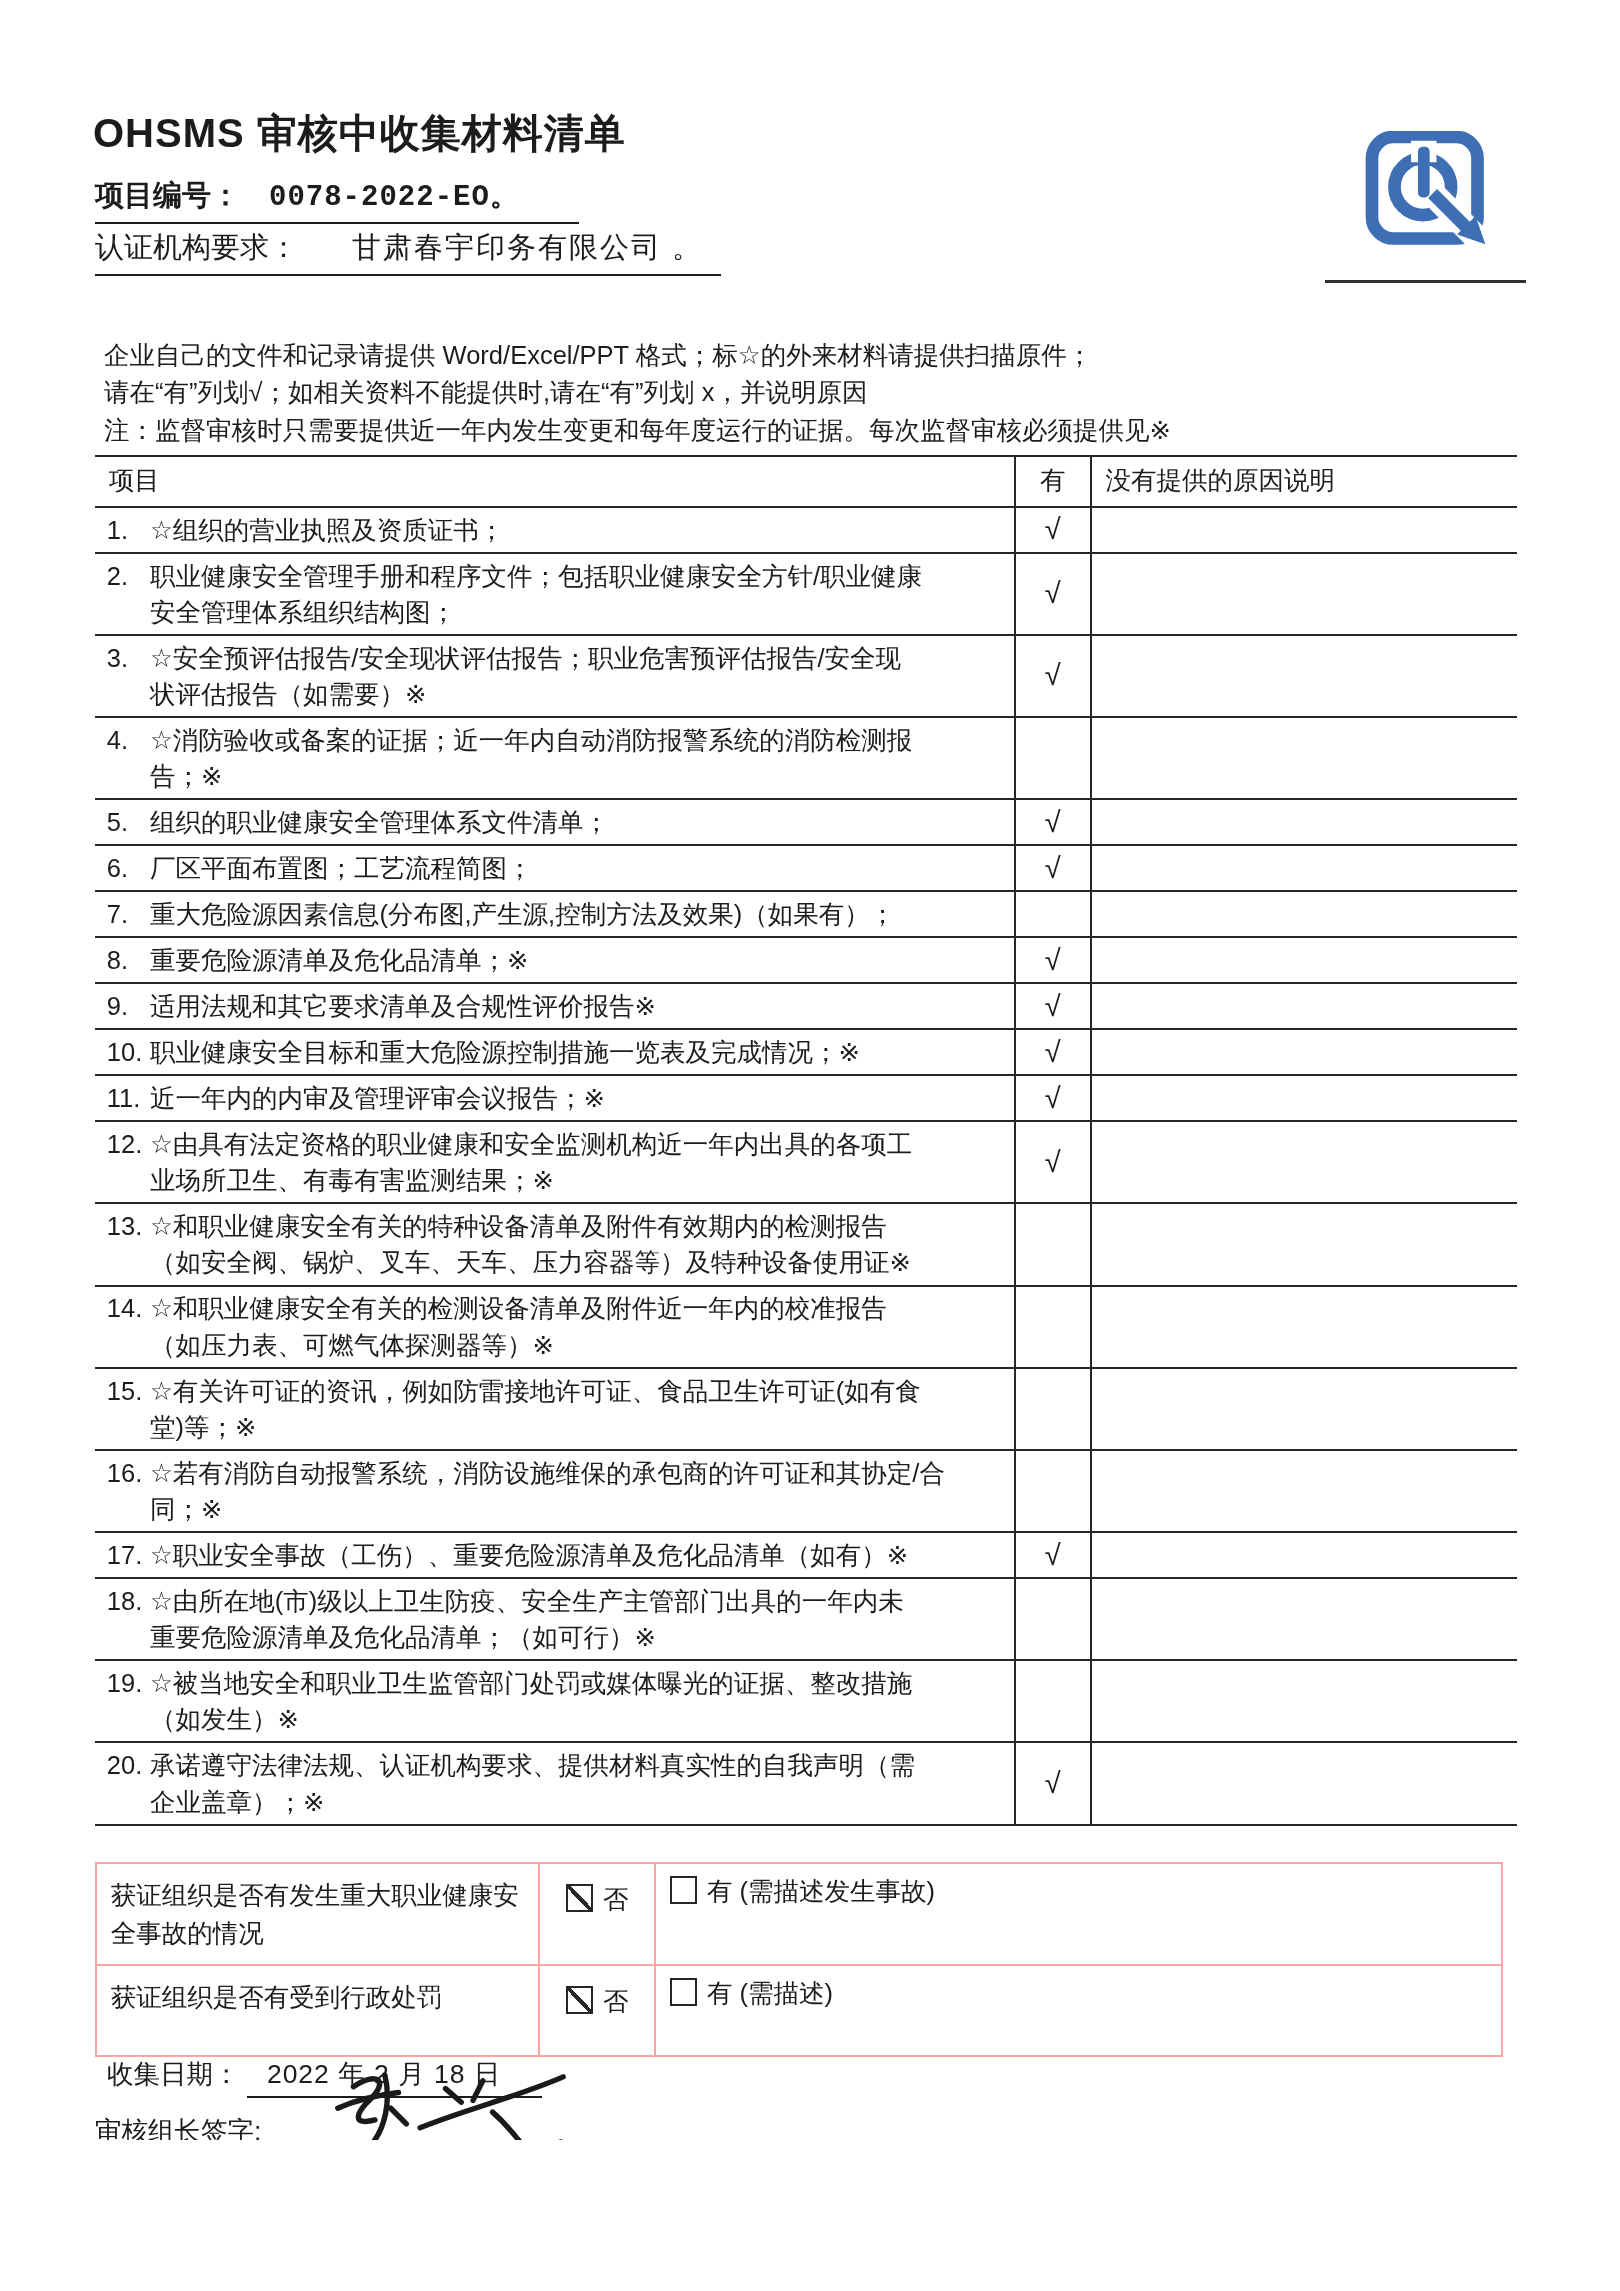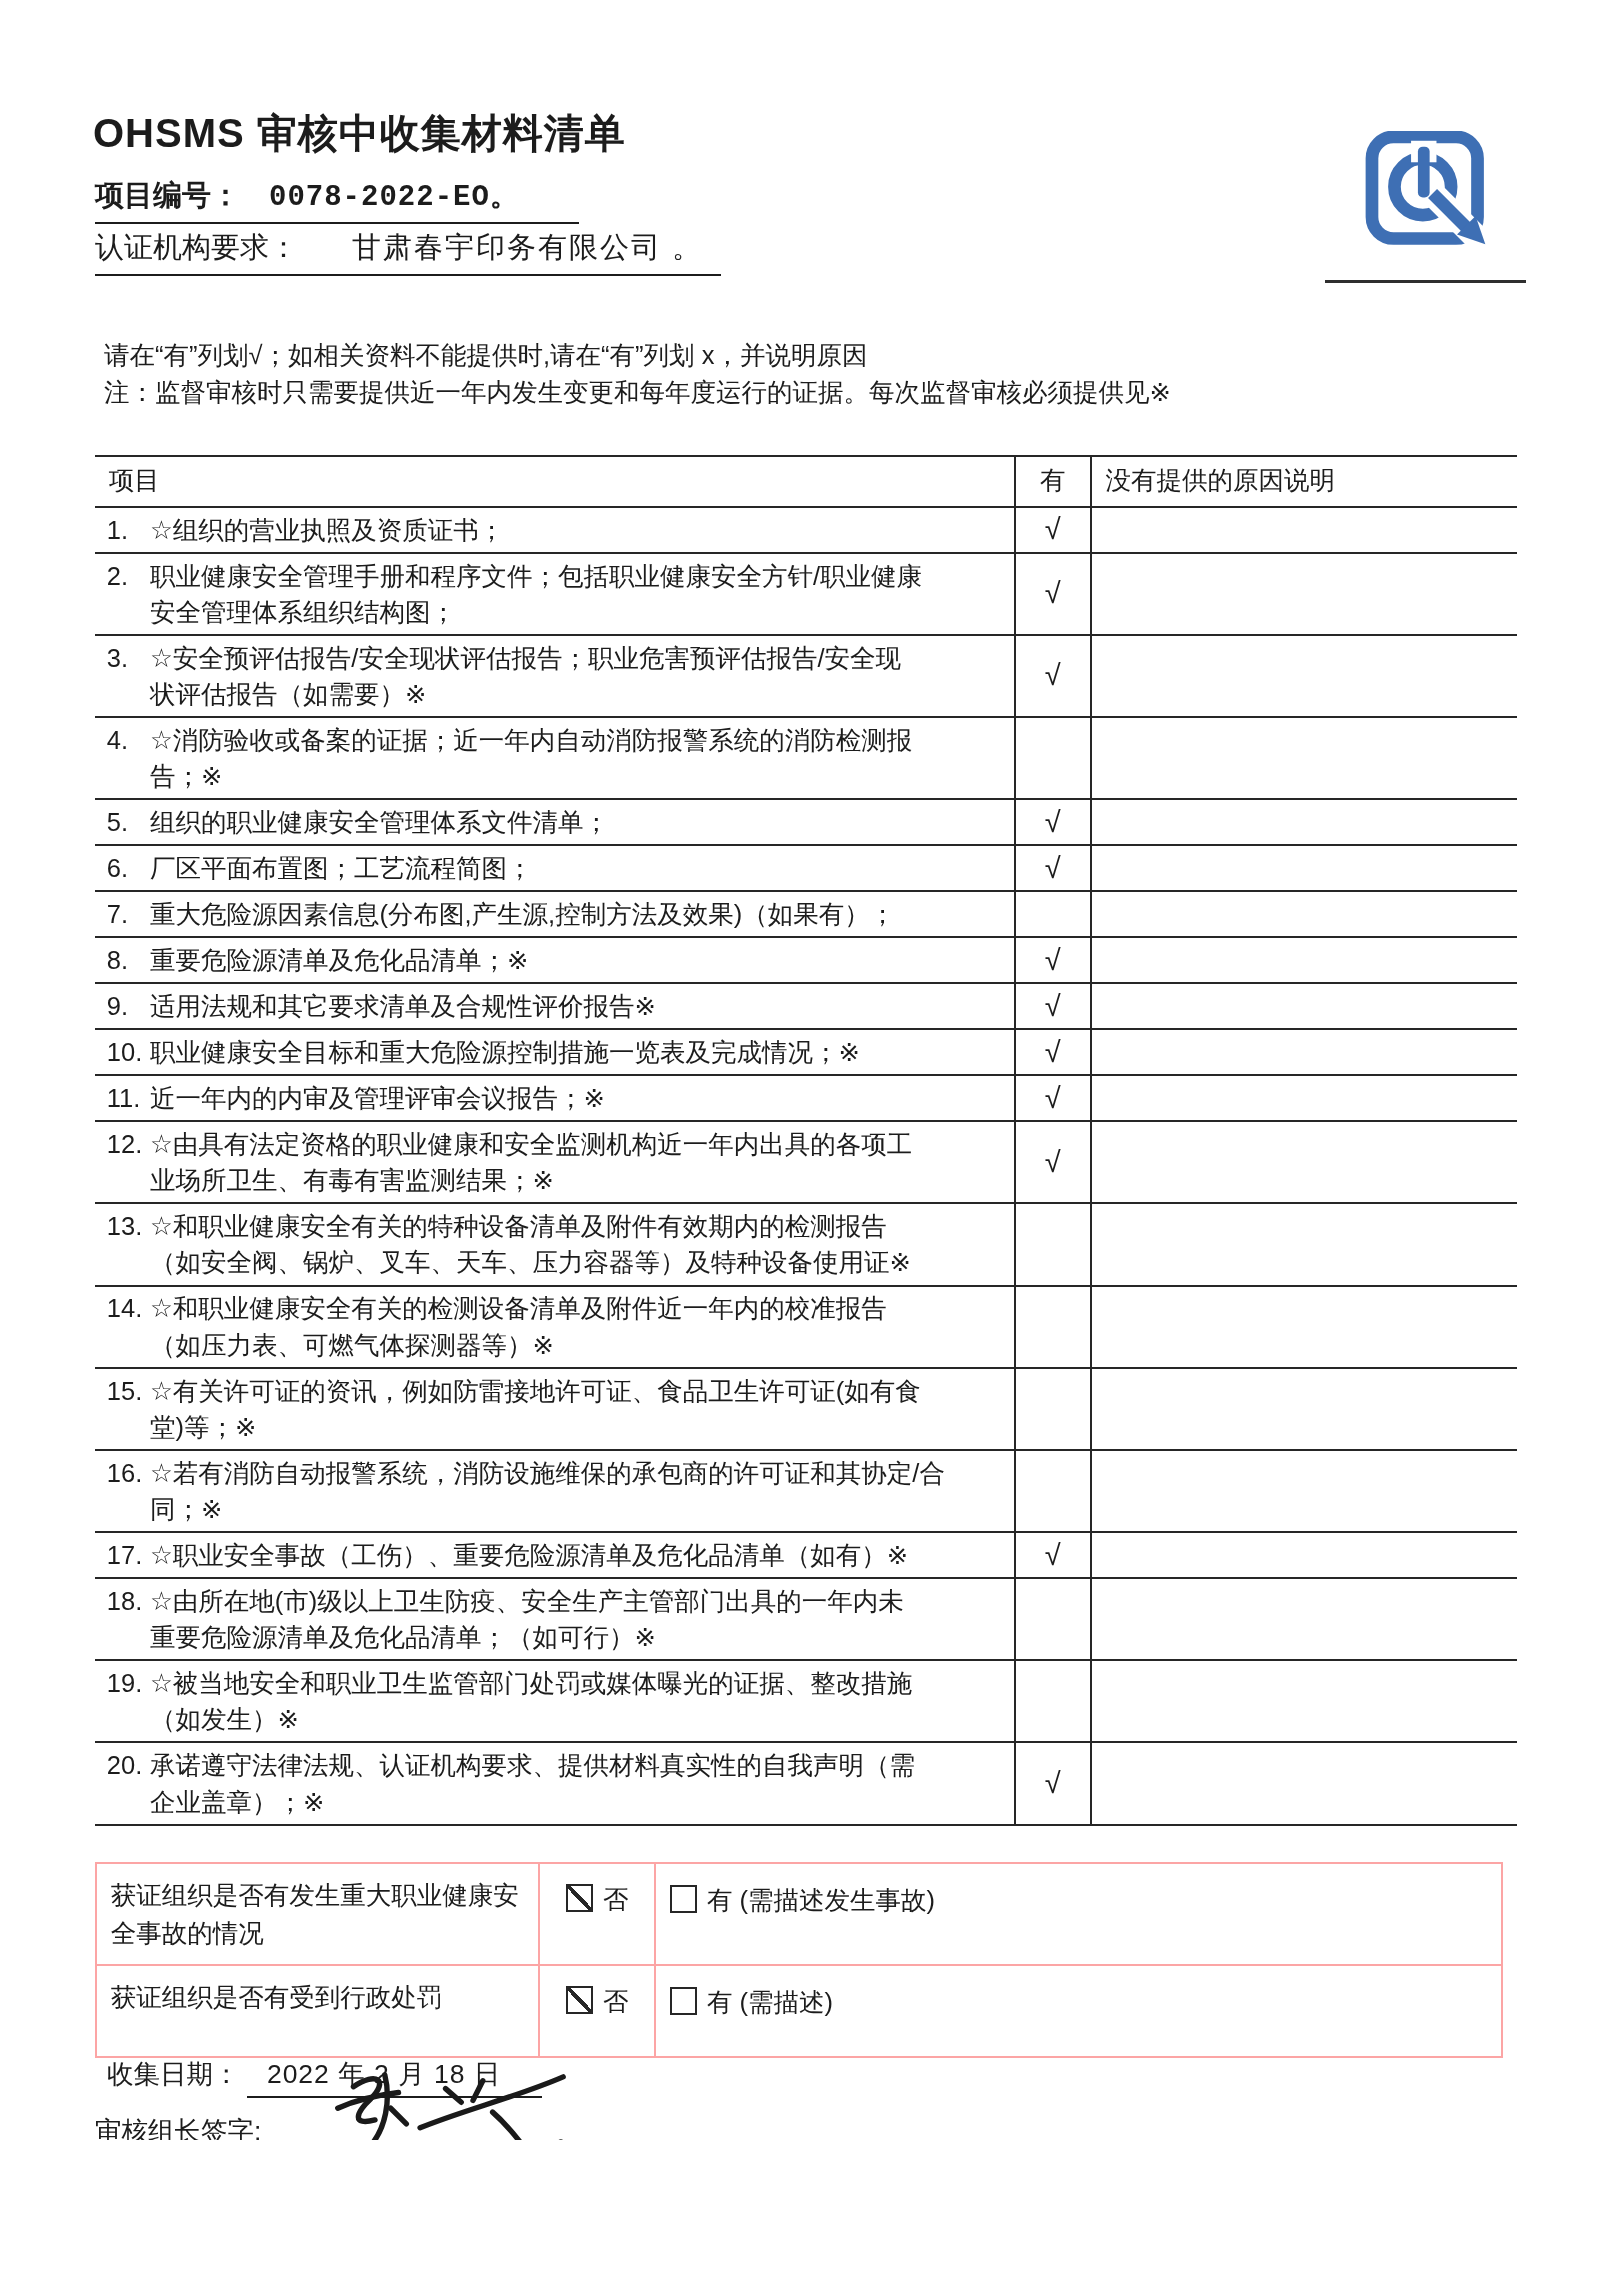--- a/index.html
+++ b/index.html
@@ -74,21 +74,21 @@
   .incident-table{
     position:absolute;left:95px;top:1862px;width:1406px;
     font-size:25.5px;border:2.9px solid #262626;table-layout:fixed;
   }
   .incident-table td{
     border:2px solid #fca5a5;
     vertical-align:top;padding:11.8px 13.7px;
     height:61px;line-height:1.5;
   }
   .incident-table td.no-cell{text-align:center;white-space:nowrap;padding-top:15.7px;}
-  .incident-table td.yes-cell{white-space:nowrap;padding-top:17px;}
+  .incident-table td.yes-cell{white-space:nowrap;padding-top:8px;}
   .cb{
     display:inline-block;width:23.5px;height:23.5px;
     border:2px solid #262626;vertical-align:-3.9px;margin-right:9.8px;
     background:#fff;
   }
   .cb.slashed{
     background-image:linear-gradient(to top right,
       transparent 44%,#262626 44%,#262626 56%,transparent 56%);
   }
   
@@ -136,20 +136,21 @@
       <rect x="50" y="10" width="26" height="22" fill="#ffffff"></rect>
       <line x1="68" y1="60" x2="122" y2="114" stroke="#ffffff" stroke-width="26"></line>
       <rect x="57" y="16" width="12" height="52" rx="5" fill="#3e6fb4"></rect>
       <line x1="72" y1="64" x2="108" y2="100" stroke="#3e6fb4" stroke-width="13"></line>
       <polygon points="126,116 116,87 97,106" fill="#3e6fb4"></polygon>
     </svg>
   </div>
   <div class="logo-underline"></div>
 
   <div class="instructions">
+    <div>企业自己的文件和记录请提供 Word/Excel/PPT 格式；标☆的外来材料请提供扫描原件；</div>
     <div>请在“有”列划√；如相关资料不能提供时,请在“有”列划 x，并说明原因</div>
     <div>注：监督审核时只需要提供近一年内发生变更和每年度运行的证据。每次监督审核必须提供见※</div>
   </div>
 
   <table class="main-table">
     <colgroup>
         <col style="width:919px">
         <col style="width:76px">
         <col style="width:426px">
       </colgroup>

